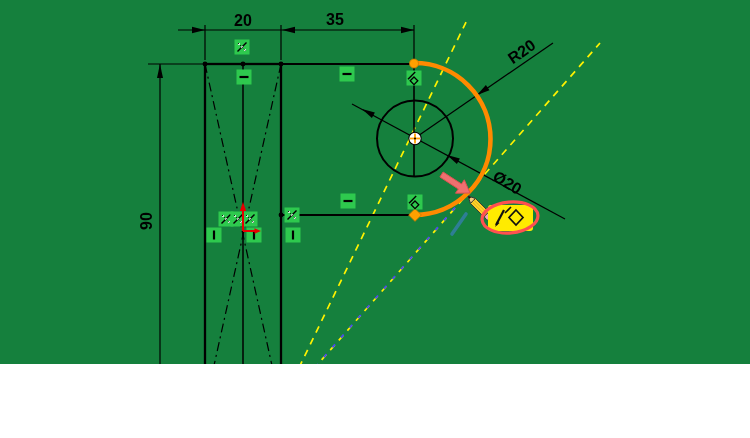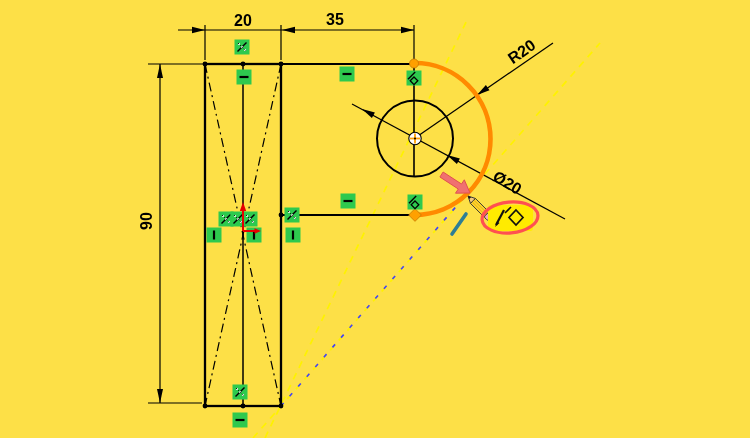--- a/index.html
+++ b/index.html
@@ -1,16 +1,16 @@
 <!DOCTYPE html>
 <html><head>
 <meta charset="utf-8">
 <style>
   html,body{margin:0;padding:0;background:#fff;}
-  .stage{position:relative;width:750px;height:438px;background:#fde047;overflow:hidden;
+  .stage{position:relative;width:750px;height:364px;background:#15803d;overflow:hidden;
          font-family:"Liberation Sans",sans-serif;}
   svg{position:absolute;left:0;top:0;}
   text{font-family:"Liberation Sans",sans-serif;font-weight:bold;fill:#000;}
   .dimtxt{font-size:16px;}
 </style>
 </head>
 <body>
 
 <div class="stage">
 <svg width="750" height="438" viewBox="0 0 750 438">

